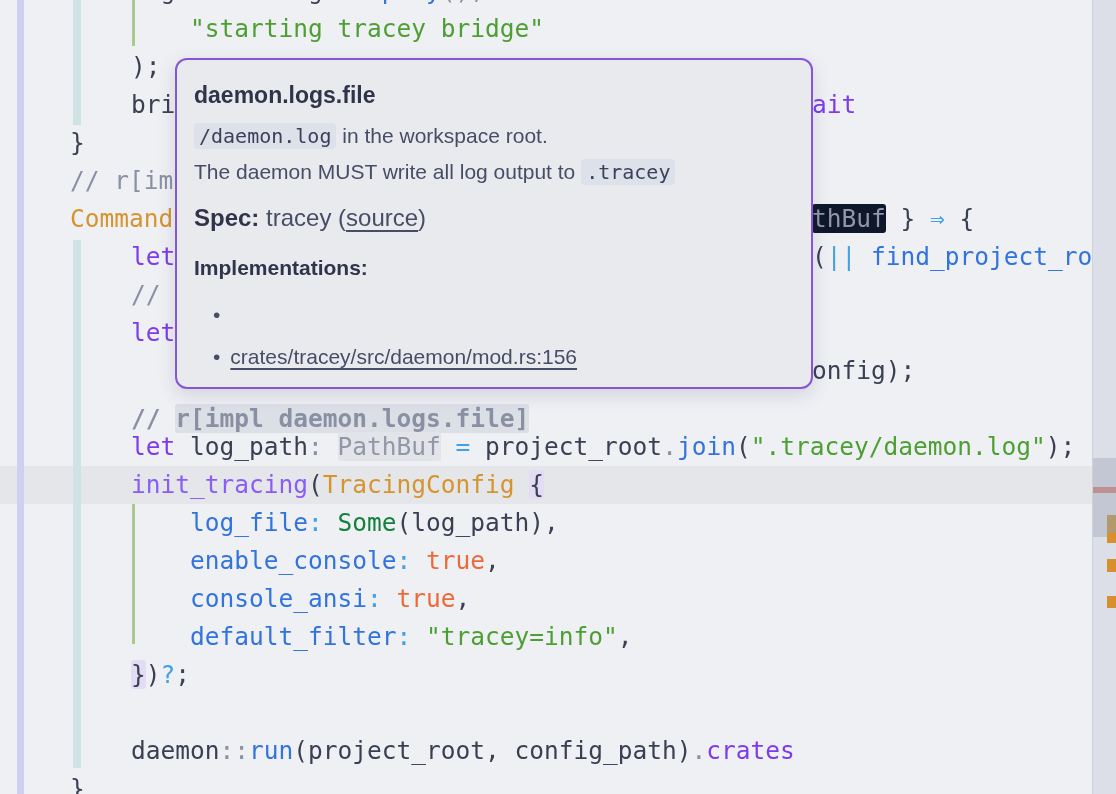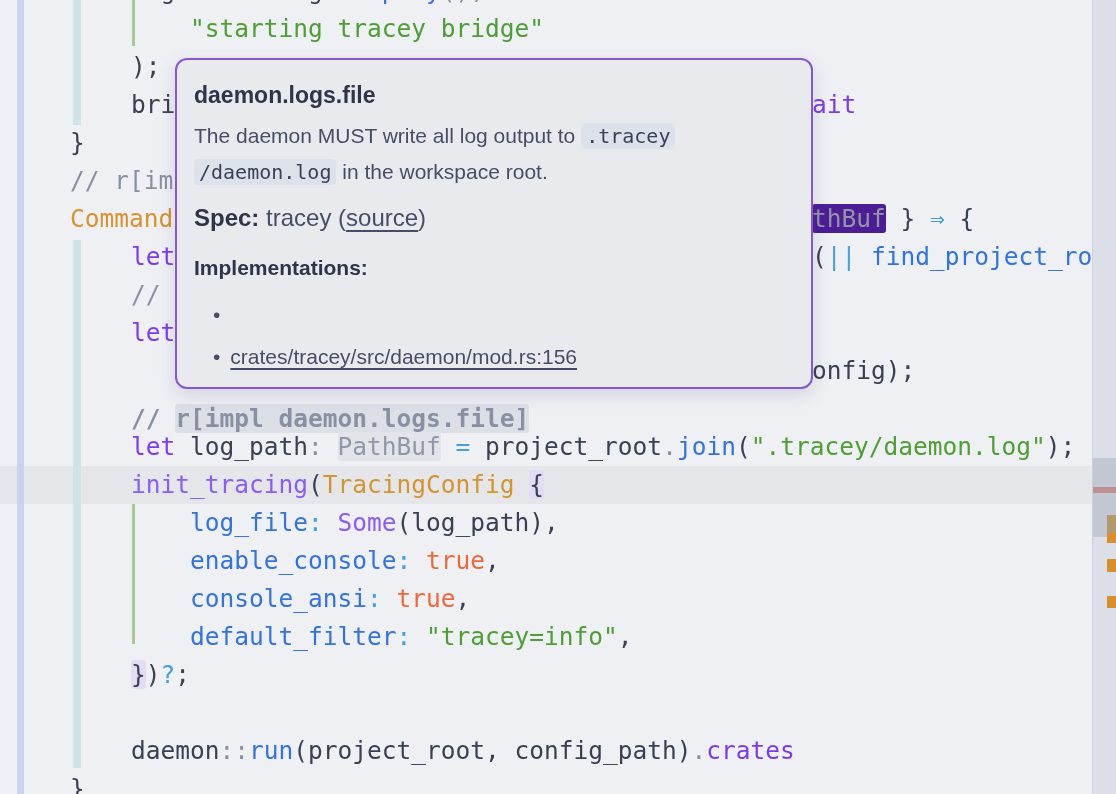--- a/index.html
+++ b/index.html
@@ -70,44 +70,44 @@
       </div>
     <div id="lines">
         <div class="code-line" style="left: 131px; top: -28px;"><span style="color: rgb(58, 63, 82);">cfg </span><span style="color: rgb(66, 160, 228);">= </span><span style="color: rgb(66, 160, 228);">%</span><span style="color: rgb(58, 63, 82);">config</span><span style="color: rgb(138, 144, 162);">.</span><span style="color: rgb(50, 115, 222);">display</span><span style="color: rgb(138, 144, 162);">(),</span></div>
         <div class="code-line" style="left: 190px; top: 10px;"><span style="color: rgb(77, 158, 51);">"starting tracey bridge"</span></div>
         <div class="code-line" style="left: 131px; top: 48px;"><span style="color: rgb(58, 63, 82);">);</span></div>
         <div class="code-line" style="left: 131px; top: 86px;"><span style="color: rgb(58, 63, 82);">bridge</span><span style="color: rgb(138, 144, 162);">::</span></div>
         <div class="code-line" style="left: 812px; top: 86px;"><span style="color: rgb(125, 59, 236);">ait</span></div>
         <div class="code-line" style="left: 70px; top: 124px;"><span style="color: rgb(58, 63, 82);">}</span></div>
         <div class="code-line" style="left: 70px; top: 162px;"><span style="color: rgb(138, 144, 164);">// r[impl</span></div>
         <div class="code-line" style="left: 70px; top: 200px;"><span style="color: rgb(214, 148, 46);">Command</span><span style="color: rgb(138, 144, 162);">::</span><span style="color: rgb(214, 148, 46);">Da</span></div>
-        <div class="code-line" style="left: 812px; top: 200px;"><span style="color: rgb(146, 151, 168); background: #4c1d95;">thBuf</span><span style="color: rgb(58, 63, 82);"> } </span><span style="color: rgb(66, 160, 228);">⇒</span><span style="color: rgb(58, 63, 82);"> {</span></div>
+        <div class="code-line" style="left: 812px; top: 200px;"><span style="color: rgb(146, 151, 168); background: #0f172a;">thBuf</span><span style="color: rgb(58, 63, 82);"> } </span><span style="color: rgb(66, 160, 228);">⇒</span><span style="color: rgb(58, 63, 82);"> {</span></div>
         <div class="code-line" style="left: 131px; top: 238px;"><span style="color: rgb(125, 59, 236);">let</span><span style="color: rgb(58, 63, 82);"> proje</span></div>
         <div class="code-line" style="left: 812px; top: 238px;"><span style="color: rgb(58, 63, 82);">(</span><span style="color: rgb(66, 160, 228);">||</span><span style="color: rgb(58, 63, 82);"> </span><span style="color: rgb(50, 115, 222);">find_project_root</span></div>
         <div class="code-line" style="left: 131px; top: 276px;"><span style="color: rgb(138, 144, 164);">//</span></div>
         <div class="code-line" style="left: 131px; top: 314px;"><span style="color: rgb(125, 59, 236);">let</span><span style="color: rgb(58, 63, 82);"> conf</span></div>
         <div class="code-line" style="left: 812px; top: 314px; margin-top: 38px;"><span style="color: rgb(58, 63, 82);">onfig);</span></div>
         <div class="code-line" style="left: 131px; top: 400px; font-weight: bold;"><span style="color: rgb(138, 144, 164);">// </span><span style="color: rgb(138, 144, 164); background: rgb(220, 223, 230);">r[impl daemon.logs.file]</span></div>
         <div class="code-line" style="left: 131px; top: 428px;"><span style="color: rgb(125, 59, 236);">let</span><span style="color: rgb(58, 63, 82);"> log_path</span><span style="color: rgb(138, 144, 162);">:</span><span style="color: rgb(58, 63, 82);"> </span><span style="color: rgb(146, 151, 168); background: rgb(226, 228, 234);">PathBuf</span><span style="color: rgb(58, 63, 82);"> </span><span style="color: rgb(66, 160, 228);">=</span><span style="color: rgb(58, 63, 82);"> project_root</span><span style="color: rgb(138, 144, 162);">.</span><span style="color: rgb(50, 115, 222);">join</span><span style="color: rgb(58, 63, 82);">(</span><span style="color: rgb(77, 158, 51);">".tracey/daemon.log"</span><span style="color: rgb(58, 63, 82);">);</span></div>
         <div class="code-line" style="left: 131px; top: 466px;"><span style="color: #8b5cf6; margin-top: 48px;">init_tracing</span><span style="color: rgb(58, 63, 82);">(</span><span style="color: rgb(214, 148, 46);">TracingConfig</span><span style="color: rgb(58, 63, 82);"> </span><span style="color: rgb(58, 63, 82); background: rgb(227, 220, 244);">{</span></div>
-        <div class="code-line" style="left: 190px; top: 504px;"><span style="color: rgb(50, 115, 222);">log_file</span><span style="color: rgb(66, 160, 228);">:</span><span style="color: rgb(58, 63, 82);"> </span><span style="color: #8b5cf6;">Some</span><span style="color: rgb(58, 63, 82);">(log_path),</span></div>
+        <div class="code-line" style="left: 190px; top: 504px;"><span style="color: rgb(50, 115, 222);">log_file</span><span style="color: rgb(66, 160, 228);">:</span><span style="color: rgb(58, 63, 82);"> </span><span style="color: #15803d;">Some</span><span style="color: rgb(58, 63, 82);">(log_path),</span></div>
         <div class="code-line" style="left: 190px; top: 542px;"><span style="color: rgb(50, 115, 222);">enable_console</span><span style="color: rgb(66, 160, 228);">:</span><span style="color: rgb(58, 63, 82);"> </span><span style="color: rgb(237, 106, 56);">true</span><span style="color: rgb(58, 63, 82);">,</span></div>
         <div class="code-line" style="left: 190px; top: 580px;"><span style="color: rgb(50, 115, 222);">console_ansi</span><span style="color: rgb(66, 160, 228);">:</span><span style="color: rgb(58, 63, 82);"> </span><span style="color: rgb(237, 106, 56);">true</span><span style="color: rgb(58, 63, 82);">,</span></div>
         <div class="code-line" style="left: 190px; top: 618px;"><span style="color: rgb(50, 115, 222);">default_filter</span><span style="color: rgb(66, 160, 228);">:</span><span style="color: rgb(58, 63, 82);"> </span><span style="color: rgb(77, 158, 51);">"tracey=info"</span><span style="color: rgb(58, 63, 82);">,</span></div>
         <div class="code-line" style="left: 131px; top: 656px;"><span style="color: rgb(58, 63, 82); background: rgb(227, 220, 244);">}</span><span style="color: rgb(58, 63, 82);">)</span><span style="color: rgb(66, 160, 228);">?</span><span style="color: rgb(58, 63, 82);">;</span></div>
         <div class="code-line" style="left: 131px; top: 732px;"><span style="color: rgb(58, 63, 82);">daemon</span><span style="color: rgb(138, 144, 162);">::</span><span style="color: rgb(50, 115, 222);">run</span><span style="color: rgb(58, 63, 82);">(project_root, config_path)</span><span style="color: rgb(138, 144, 162);">.</span><span style="color: rgb(125, 59, 236);">crates</span></div>
         <div class="code-line" style="left: 70px; top: 770px;"><span style="color: rgb(58, 63, 82);">}</span></div>
       </div>
   </div>
 
   <div id="popup">
     <div class="popup-title">daemon.logs.file</div>
     <div class="popup-desc">
+      <div><span class="chip">/daemon.log</span><span> in the workspace root.</span></div>
       <div><span>The daemon MUST write all log output to </span><span class="chip">.tracey</span></div>
-      <div><span class="chip">/daemon.log</span><span> in the workspace root.</span></div>
     </div>
     <div class="popup-spec">
       <span class="bold">Spec:</span>
       <span>tracey (</span><span class="link">source</span><span>)</span>
     </div>
     <div class="popup-impl-heading bold">Implementations:</div>
     <div id="impl-list">
         <div class="impl-item">
           <span class="bullet">•</span>
         </div>

